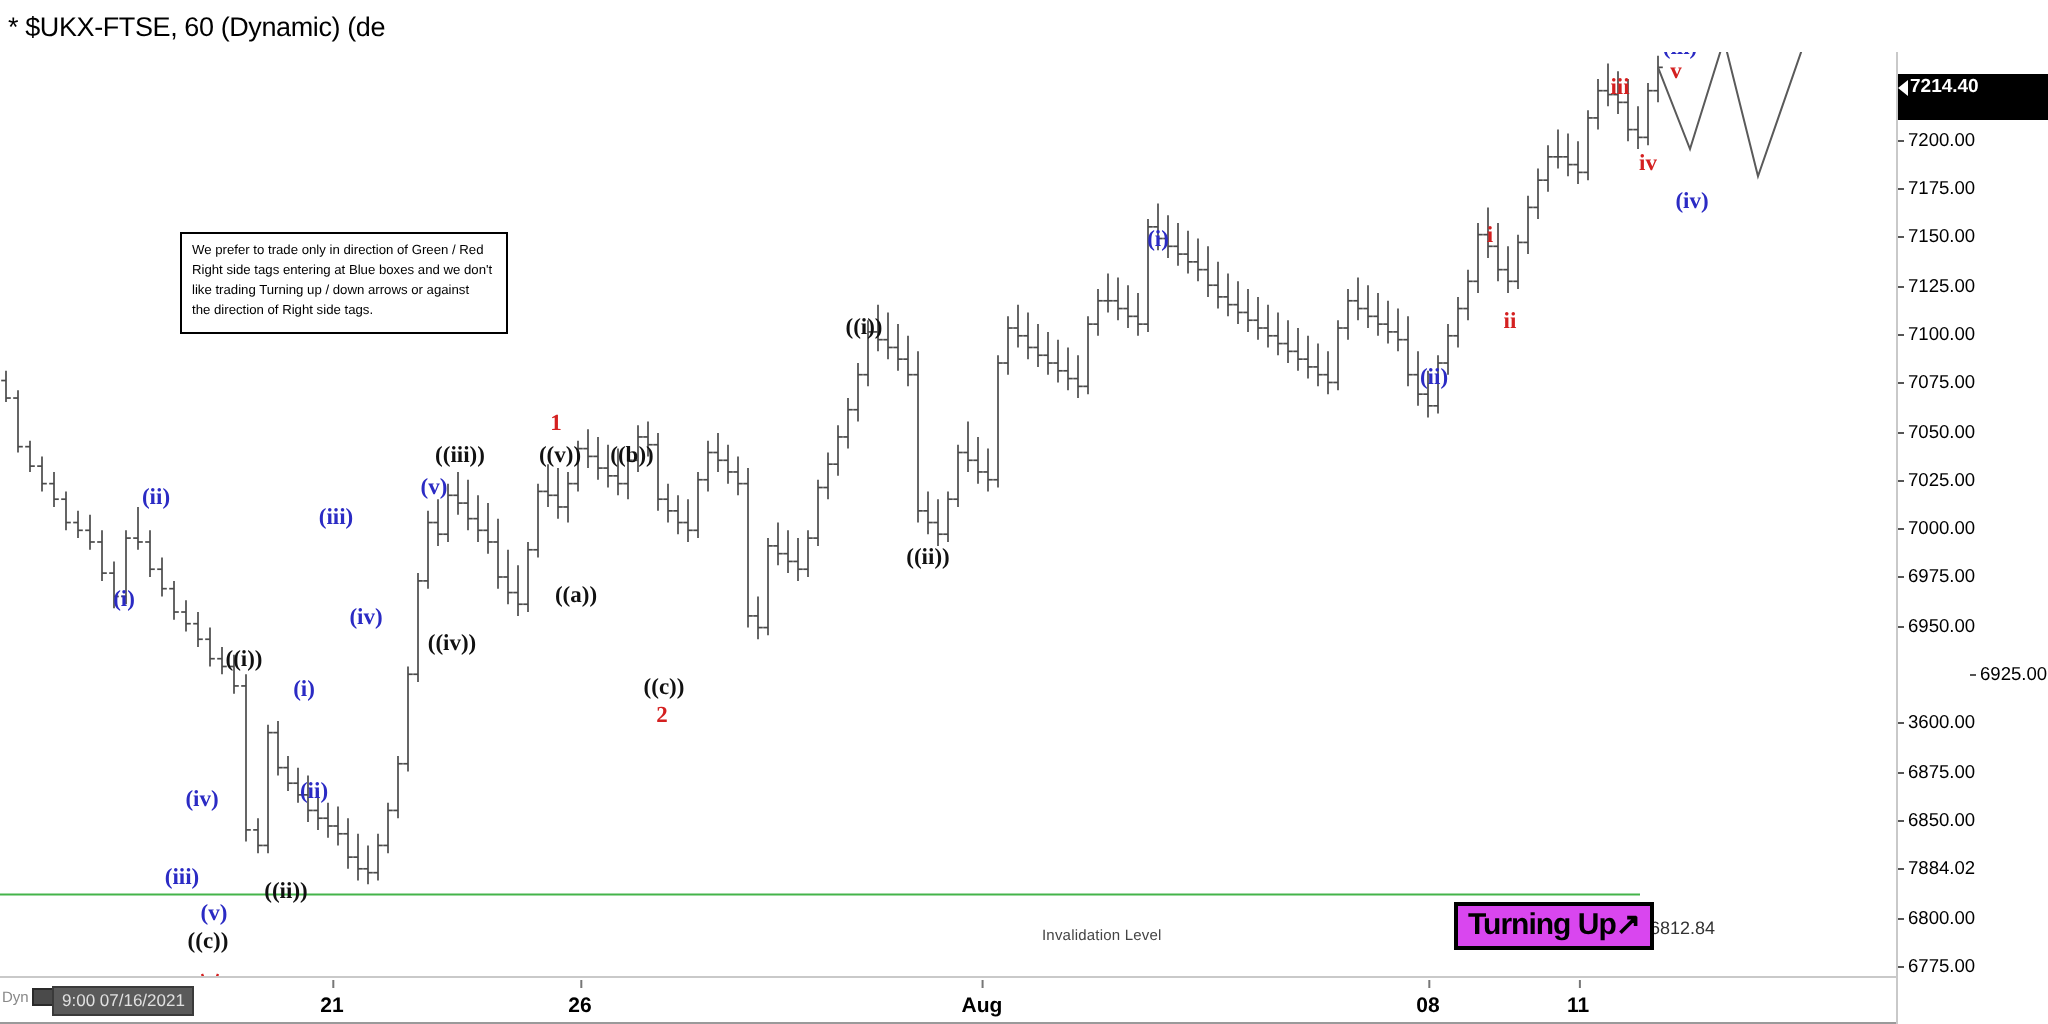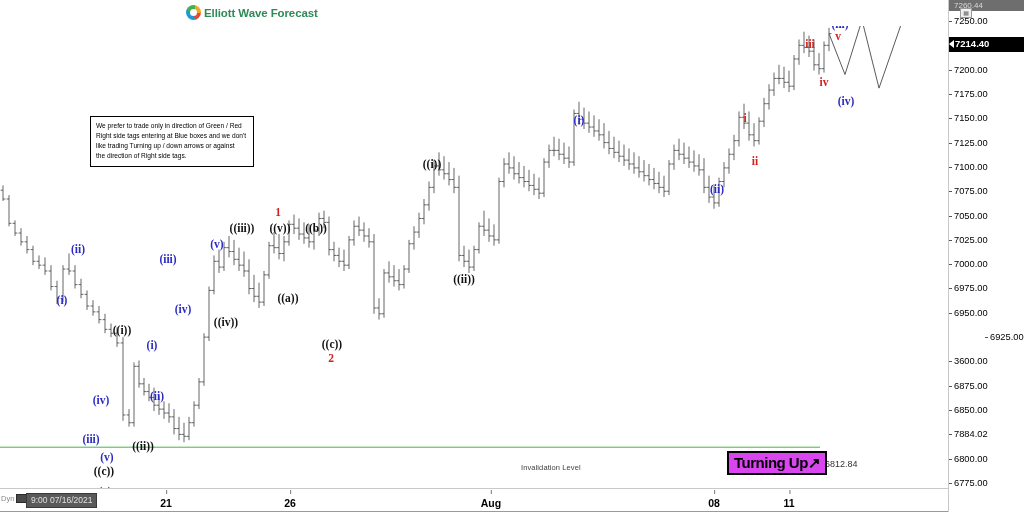--- a/index.html
+++ b/index.html
@@ -145,21 +145,21 @@
     width: 76px; height: 11px;
     background: #6e6e6e;
     color: #d8d8d8;
     font-size: 8px;
     padding-left: 5px;
     line-height: 11px;
     white-space: nowrap;
   }
   .price-current {
     position: absolute; left: 0; top: 37px;
-    width: 76px; height: 15px;
+    width: 76px; height: 23px;
     background: #000; color: #fff;
     font-size: 9.5px; font-weight: bold;
     line-height: 13px; padding-left: 6px;
     white-space: nowrap;
   }
   .price-current::before{
     content:""; position:absolute; left:0px; top:2.5px;
     width:0; height:0;
     border-top:4px solid transparent;
     border-bottom:4px solid transparent;
@@ -214,20 +214,23 @@
     background: #4a4a4a;
     border: 1px solid #2a2a2a;
     display: inline-block;
   }
 </style>
 </head>
 <body>
 
 <div id="app">
 
+  <div class="topbar">
+    <div class="chart-title">* $UKX-FTSE, 60 (Dynamic) (de</div>
+  </div>
   <div class="logo-wrap">
     <span class="logo-mark"></span>
     <span class="logo-text">Elliott Wave Forecast</span>
   </div>
 
   <div class="plot">
     <svg class="plot-svg" id="plot-svg" width="948" height="462">
         <g stroke="#4a4a4a" stroke-width="0.85" fill="none">
           <line x1="3" y1="159.4021052631579" x2="3" y2="174.96421052631578"></line>
           <line x1="0.6000000000000001" y1="164.26526315789474" x2="3" y2="164.26526315789474"></line>
@@ -734,21 +737,21 @@
         <div class="wlabel blue" style="left: 101px; top: 369px;">(iv)</div>
         <div class="wlabel blue" style="left: 91px; top: 408px;">(iii)</div>
         <div class="wlabel blue" style="left: 107px; top: 426px;">(v)</div>
         <div class="wlabel black" style="left: 104px; top: 440px;">((c))</div>
         <div class="wlabel black" style="left: 122px; top: 299px;">((i))</div>
         <div class="wlabel black" style="left: 143px; top: 415px;">((ii))</div>
         <div class="wlabel blue" style="left: 152px; top: 314px;">(i)</div>
         <div class="wlabel blue" style="left: 157px; top: 365px;">(ii)</div>
         <div class="wlabel blue" style="left: 168px; top: 228px;">(iii)</div>
         <div class="wlabel blue" style="left: 183px; top: 278px;">(iv)</div>
-        <div class="wlabel black" style="left: 228px; top: 197px; padding-left: 28px;">((iii))</div>
+        <div class="wlabel black" style="left: 216px; top: 197px; padding-left: 28px;">((iii))</div>
         <div class="wlabel blue" style="left: 217px; top: 213px;">(v)</div>
         <div class="wlabel black" style="left: 226px; top: 291px;">((iv))</div>
         <div class="wlabel red" style="left: 278px; top: 181px;">1</div>
         <div class="wlabel black" style="left: 280px; top: 197px;">((v))</div>
         <div class="wlabel black" style="left: 288px; top: 267px;">((a))</div>
         <div class="wlabel black" style="left: 316px; top: 197px;">((b))</div>
         <div class="wlabel black" style="left: 332px; top: 313px;">((c))</div>
         <div class="wlabel red" style="left: 331px; top: 327px;">2</div>
         <div class="wlabel black" style="left: 432px; top: 133px;">((i))</div>
         <div class="wlabel black" style="left: 464px; top: 248px;">((ii))</div>

